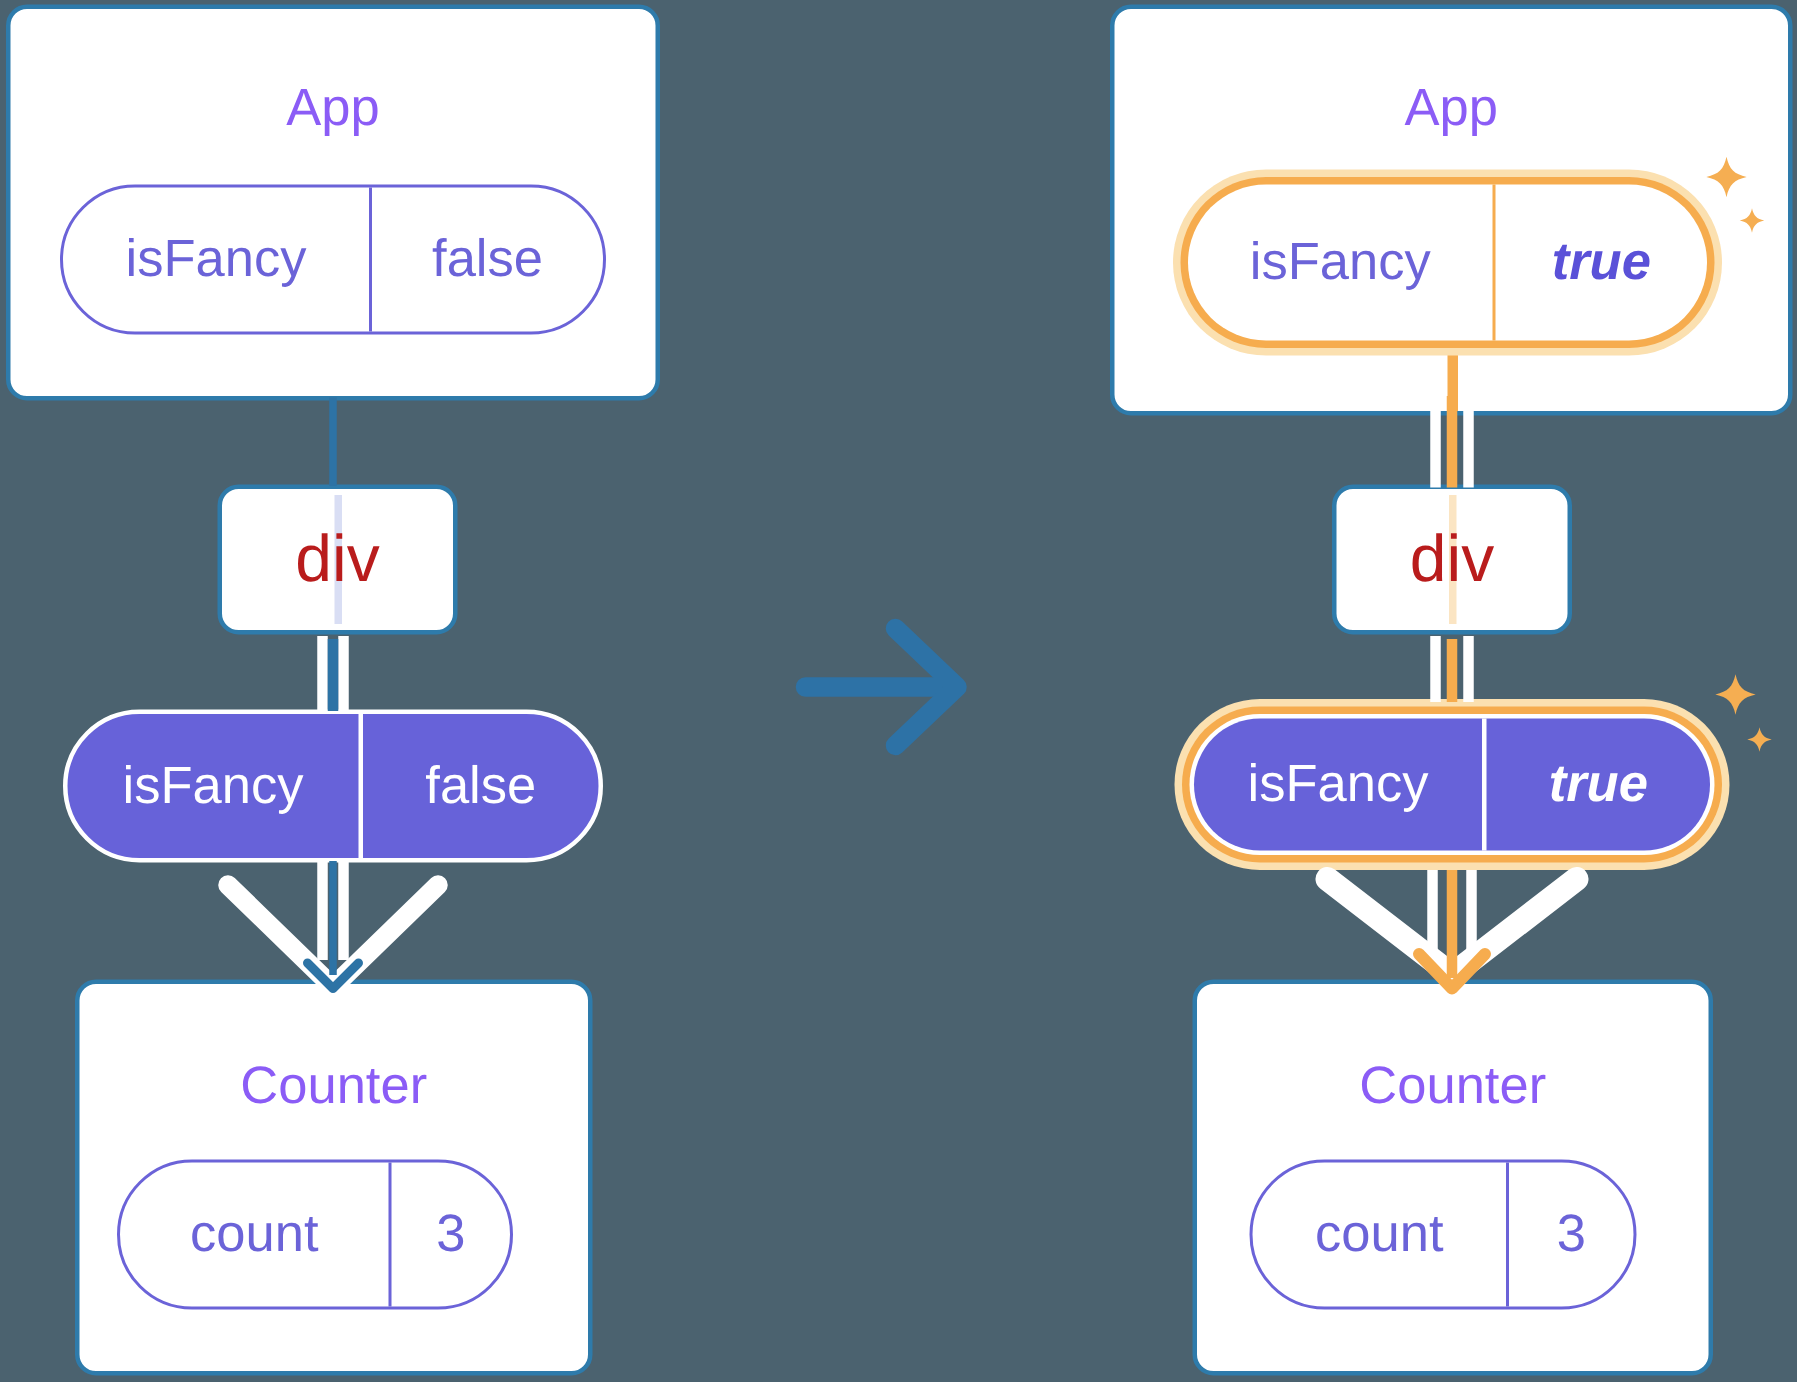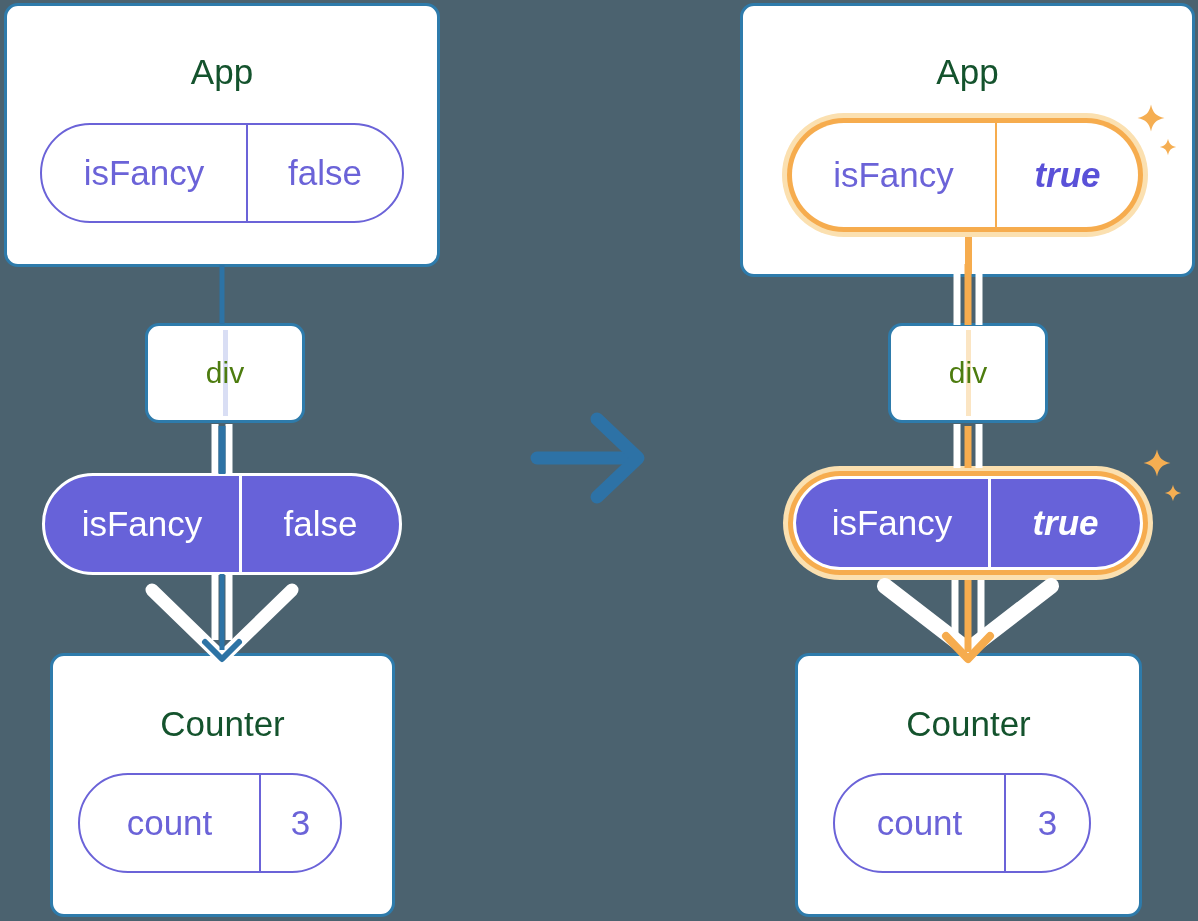--- a/index.html
+++ b/index.html
@@ -7,26 +7,26 @@
     position:relative;width:1198px;height:921px;background:#4B626F;
     font-family:"Liberation Sans",sans-serif;overflow:hidden;
   }
   .stage svg.overlay{position:absolute;left:0;top:0;width:1198px;height:921px;pointer-events:none;}
   .card{
     position:absolute;background:#fff;border:3px solid #2E7BAB;border-radius:14px;
     box-sizing:border-box;
   }
   .card .title{
     position:absolute;left:0;right:0;text-align:center;
-    color:#14532d;font-size:35px;font-weight:500;line-height:40px;
+    color:#8b5cf6;font-size:35px;font-weight:500;line-height:40px;
   }
   .divbox{
     position:absolute;background:#fff;border:3px solid #2E7BAB;border-radius:14px;
     box-sizing:border-box;display:flex;align-items:center;justify-content:center;
-    color:#4d7c0f;font-size:30px;font-weight:500;
+    color:#b91c1c;font-size:44px;font-weight:500;
   }
   .divbox .pass-line{
     position:absolute;left:50%;top:4px;bottom:4px;width:5px;margin-left:-2.5px;z-index:0;
   }
   .pass-line.lavender{background:#D9DEF4;}
   .pass-line.peach{background:#FBE5C3;}
   .divbox .lbl{position:relative;z-index:1;}
   .pill{
     position:absolute;display:flex;border-radius:999px;box-sizing:border-box;
     font-size:35px;

